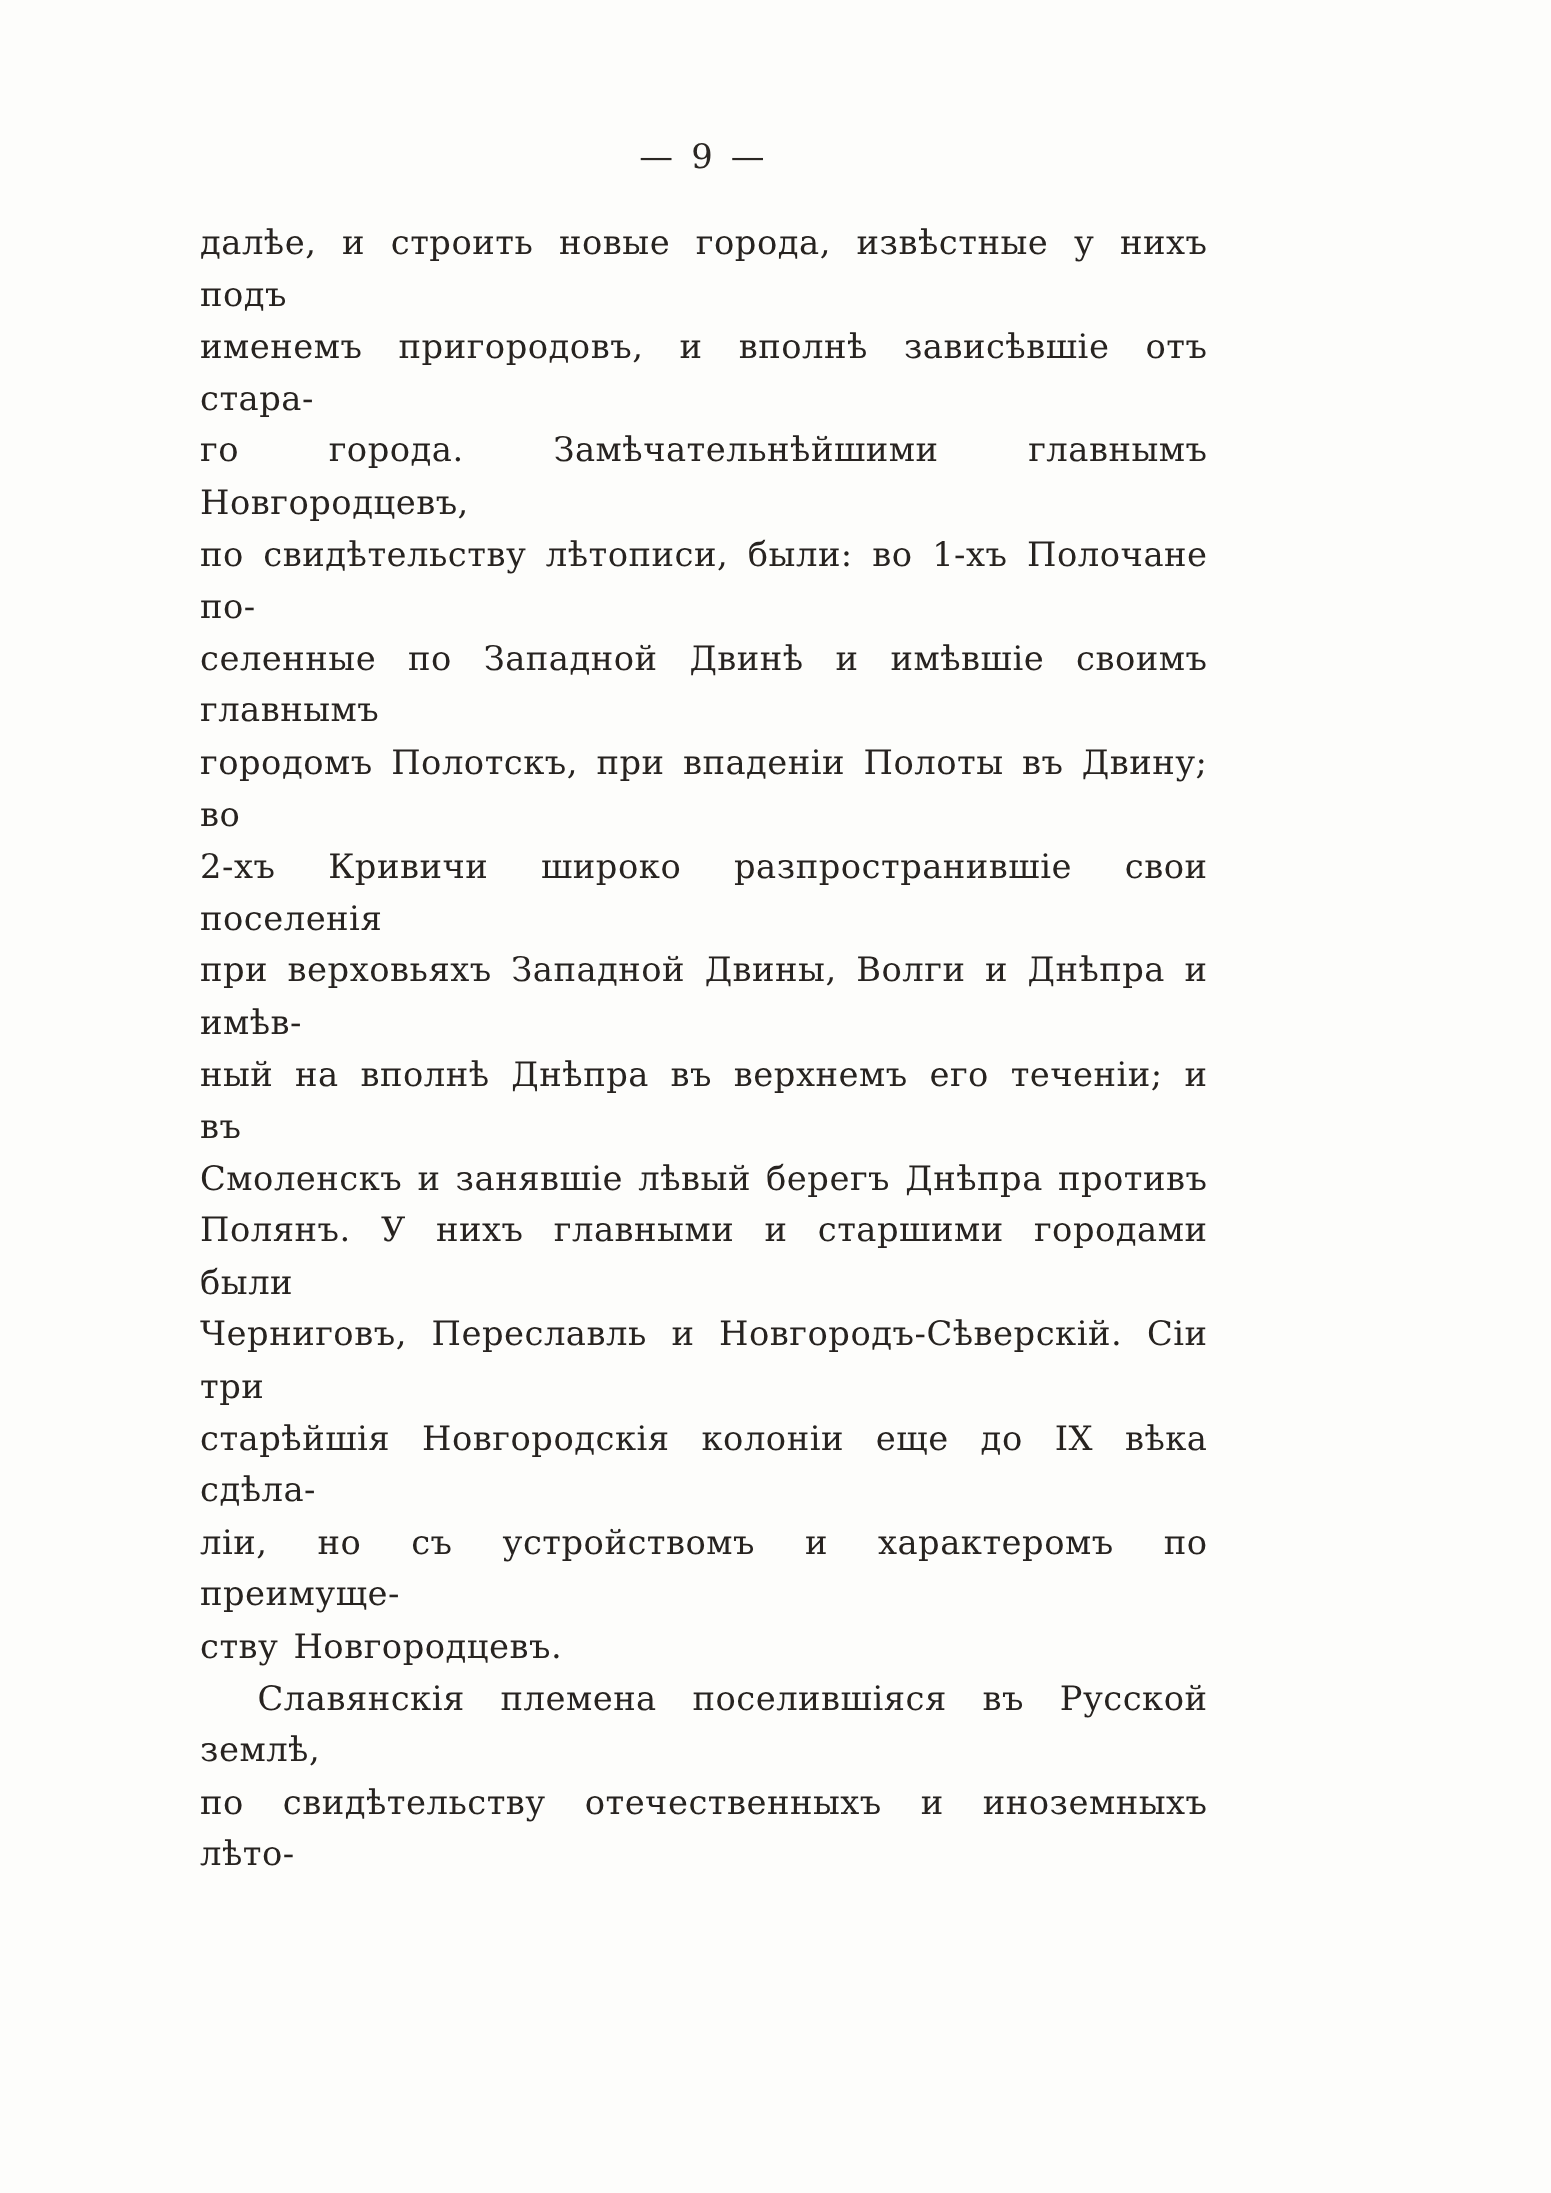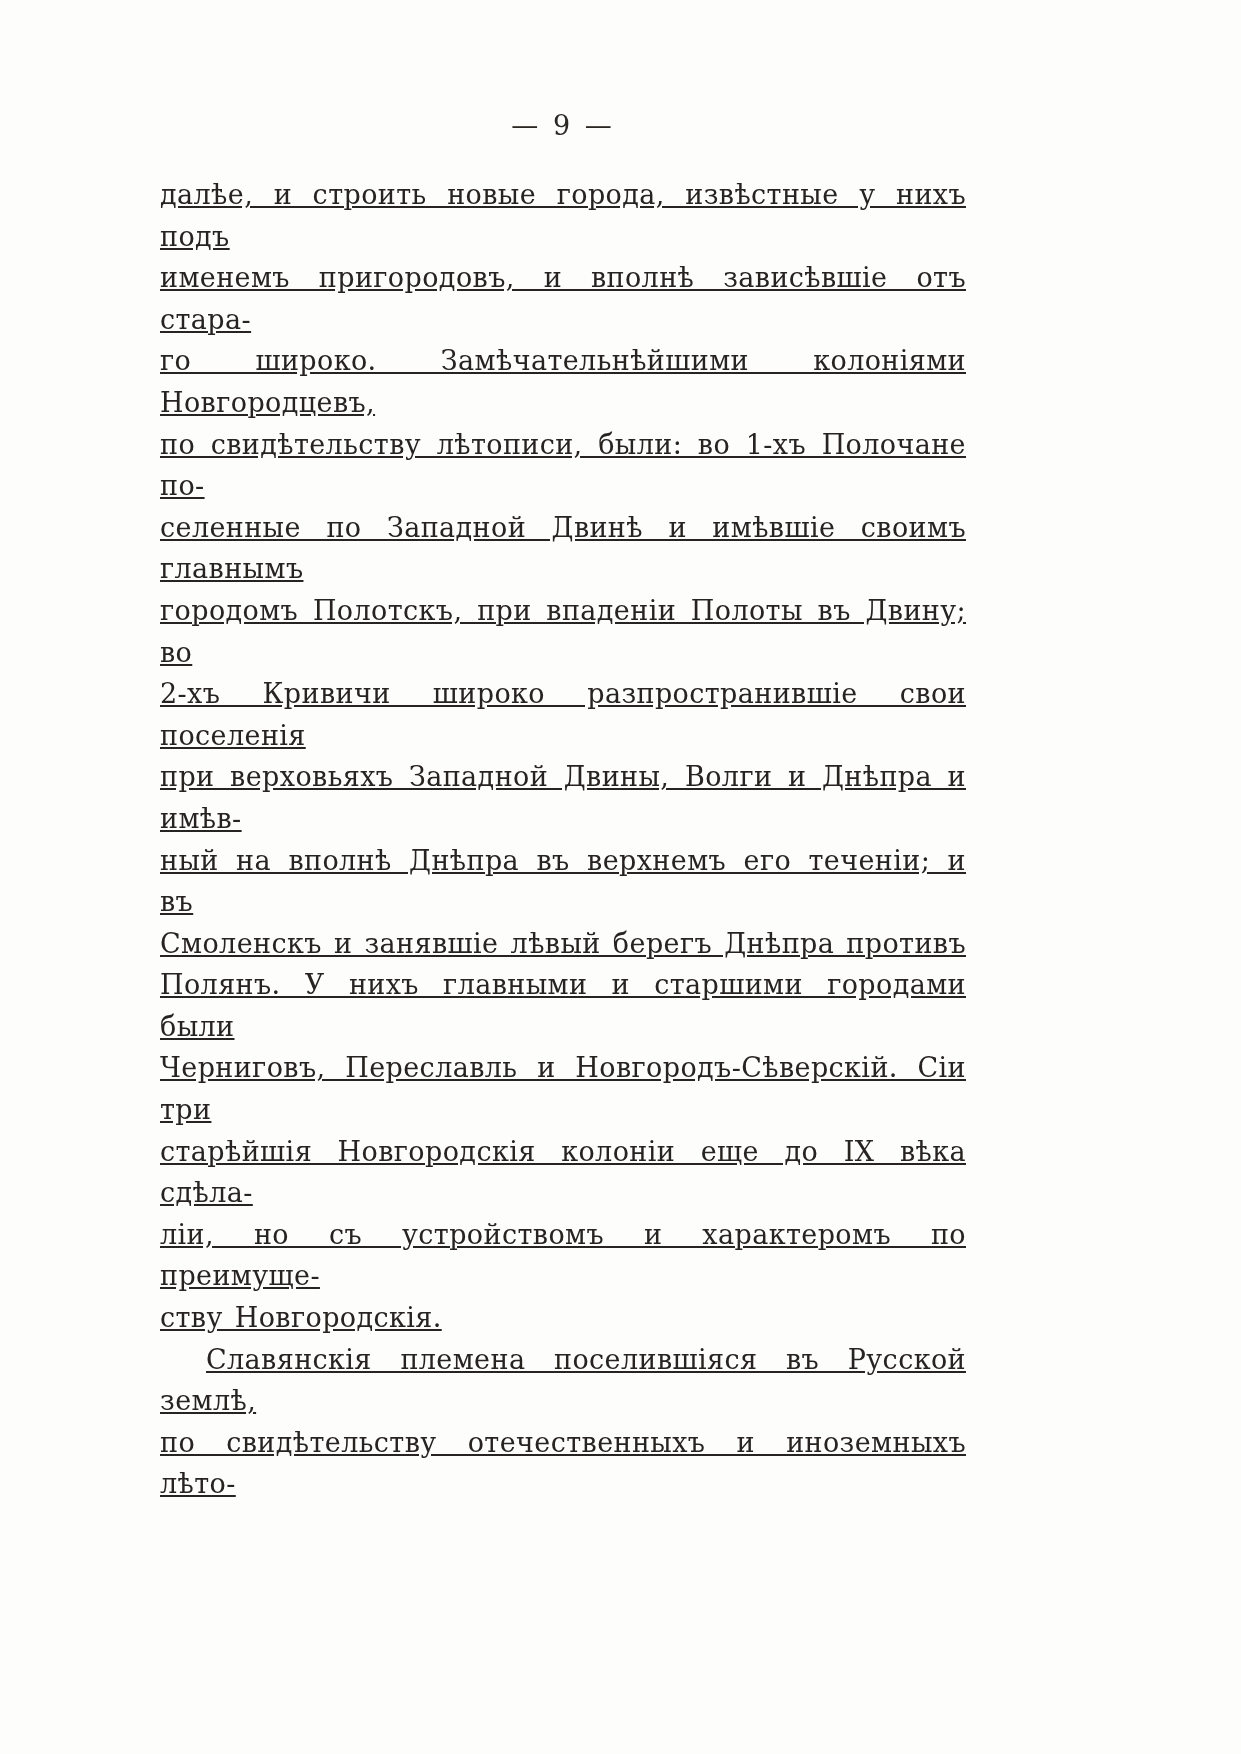--- a/index.html
+++ b/index.html
@@ -35,46 +35,45 @@
     font-size: 27px;
     line-height: 41.6px;
   }
   .line {
     text-align: justify;
     text-align-last: justify;
     text-justify: inter-word;
     letter-spacing: 0.4px;
     word-spacing: 3px;
     min-height: 41.6px;
-    text-decoration: underline;
   }
   .line.flush {
     text-align-last: left;
   }
   .line.indent {
     text-indent: 46px;
   }
 </style>
 </head>
 <body>
 
 <div class="page">
   <div class="page-number">— 9 —</div>
   <div class="text-block">
       <div class="line"><span class="">далѣе, и строить новые города, извѣстные у нихъ подъ</span></div>
       <div class="line"><span class="">именемъ пригородовъ, и вполнѣ зависѣвшіе отъ стара-</span></div>
-      <div class="line"><span class="">го широко. Замѣчательнѣйшими колоніями Новгородцевъ,</span></div>
+      <div class="line"><span class="">го города. Замѣчательнѣйшими главнымъ Новгородцевъ,</span></div>
       <div class="line"><span class="">по свидѣтельству лѣтописи, были: во 1-хъ Полочане по-</span></div>
       <div class="line"><span class="">селенные по Западной Двинѣ и имѣвшіе своимъ главнымъ</span></div>
       <div class="line"><span class="">городомъ Полотскъ, при впаденіи Полоты въ Двину; во</span></div>
       <div class="line"><span class="">2-хъ Кривичи широко разпространившіе свои поселенія</span></div>
       <div class="line"><span class="">при верховьяхъ Западной Двины, Волги и Днѣпра и имѣв-</span></div>
       <div class="line"><span class="">ный на вполнѣ Днѣпра въ верхнемъ его теченіи; и въ</span></div>
       <div class="line"><span class="">Смоленскъ и занявшіе лѣвый берегъ Днѣпра противъ</span></div>
       <div class="line"><span class="">Полянъ. У нихъ главными и старшими городами были</span></div>
       <div class="line"><span class="">Черниговъ, Переславль и Новгородъ-Сѣверскій. Сіи три</span></div>
       <div class="line"><span class="">старѣйшія Новгородскія колоніи еще до IX вѣка сдѣла-</span></div>
       <div class="line"><span class="">ліи, но съ устройствомъ и характеромъ по преимуще-</span></div>
-      <div class="line flush"><span class="">ству Новгородскія.</span></div>
+      <div class="line flush"><span class="">ству Новгородцевъ.</span></div>
       <div class="line indent"><span class="">Славянскія племена поселившіяся въ Русской землѣ,</span></div>
       <div class="line"><span class="">по свидѣтельству отечественныхъ и иноземныхъ лѣто-</span></div>
     </div>
 </div>
 
 </body></html>

